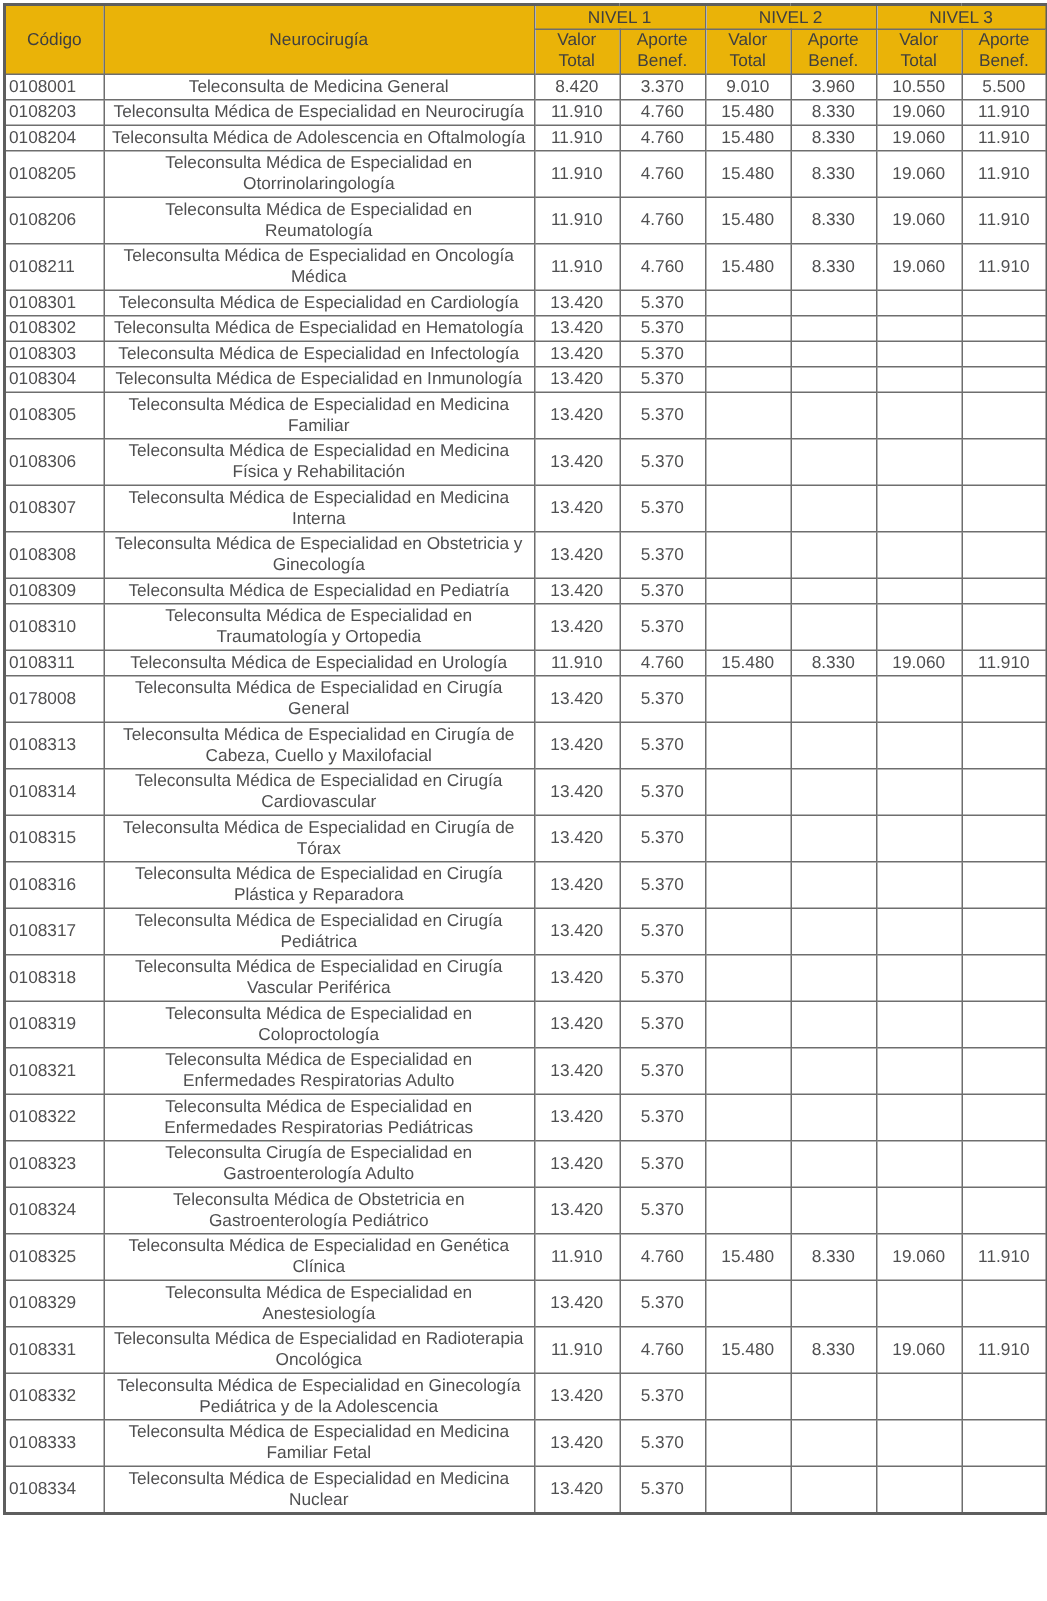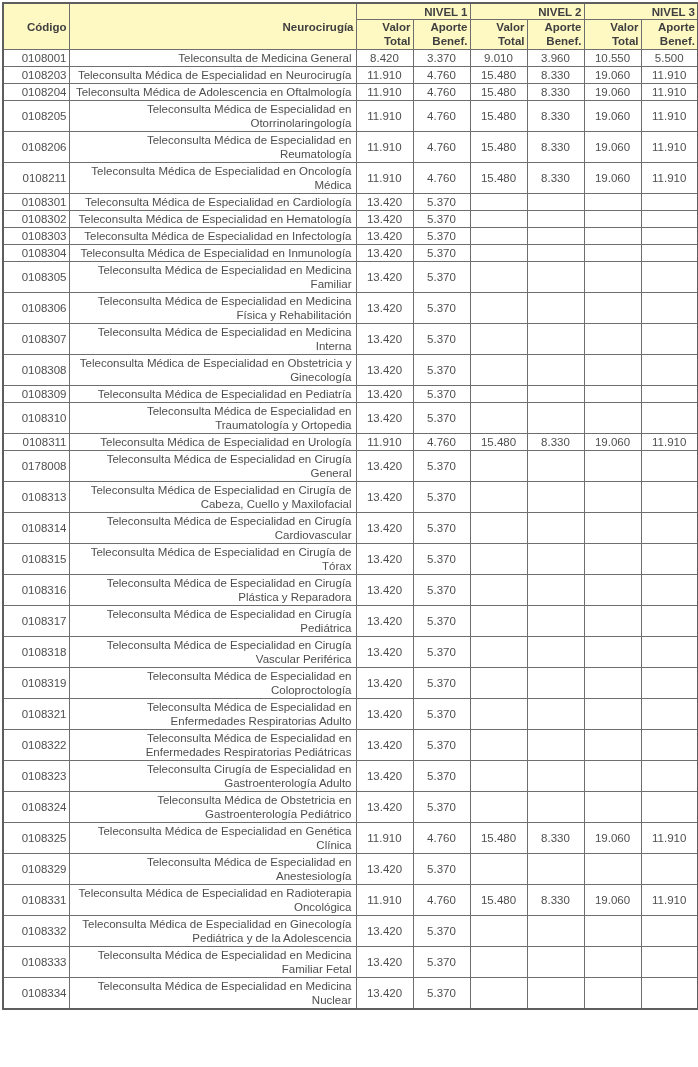--- a/index.html
+++ b/index.html
@@ -23,45 +23,45 @@
     border: 2px solid #5e5e5e;
     font-size: 11.5px;
     color: #4f4f50;
   }
   table.tariff th, table.tariff td {
     border: 1px solid #6e6e6e;
     overflow: hidden;
     vertical-align: middle;
   }
   thead th {
-    font-weight: bold;
+    font-weight: normal;
     color: #3f3f40;
-    text-align: right;
-    background: #fef9c3;
+    text-align: center;
+    background: #eab308;
   }
   tr.nivel-row th {
     height: 15px;
     padding: 0 2px;
     line-height: 14px;
   }
   tr.sub-row th {
     height: 29px;
     padding: 0 2px;
     line-height: 13.5px;
   }
   th.rowspan-head {
     padding: 0 3px;
   }
   td.c-cod {
-    text-align: right;
+    text-align: left;
     padding: 1px 2px;
     line-height: 14px;
   }
   td.c-den {
-    text-align: right;
+    text-align: center;
     padding: 1px 4px;
     line-height: 14px;
   }
   td.c-num {
     text-align: center;
     padding: 1px 2px;
     line-height: 14px;
   }
   tbody tr {
     height: 17px;

